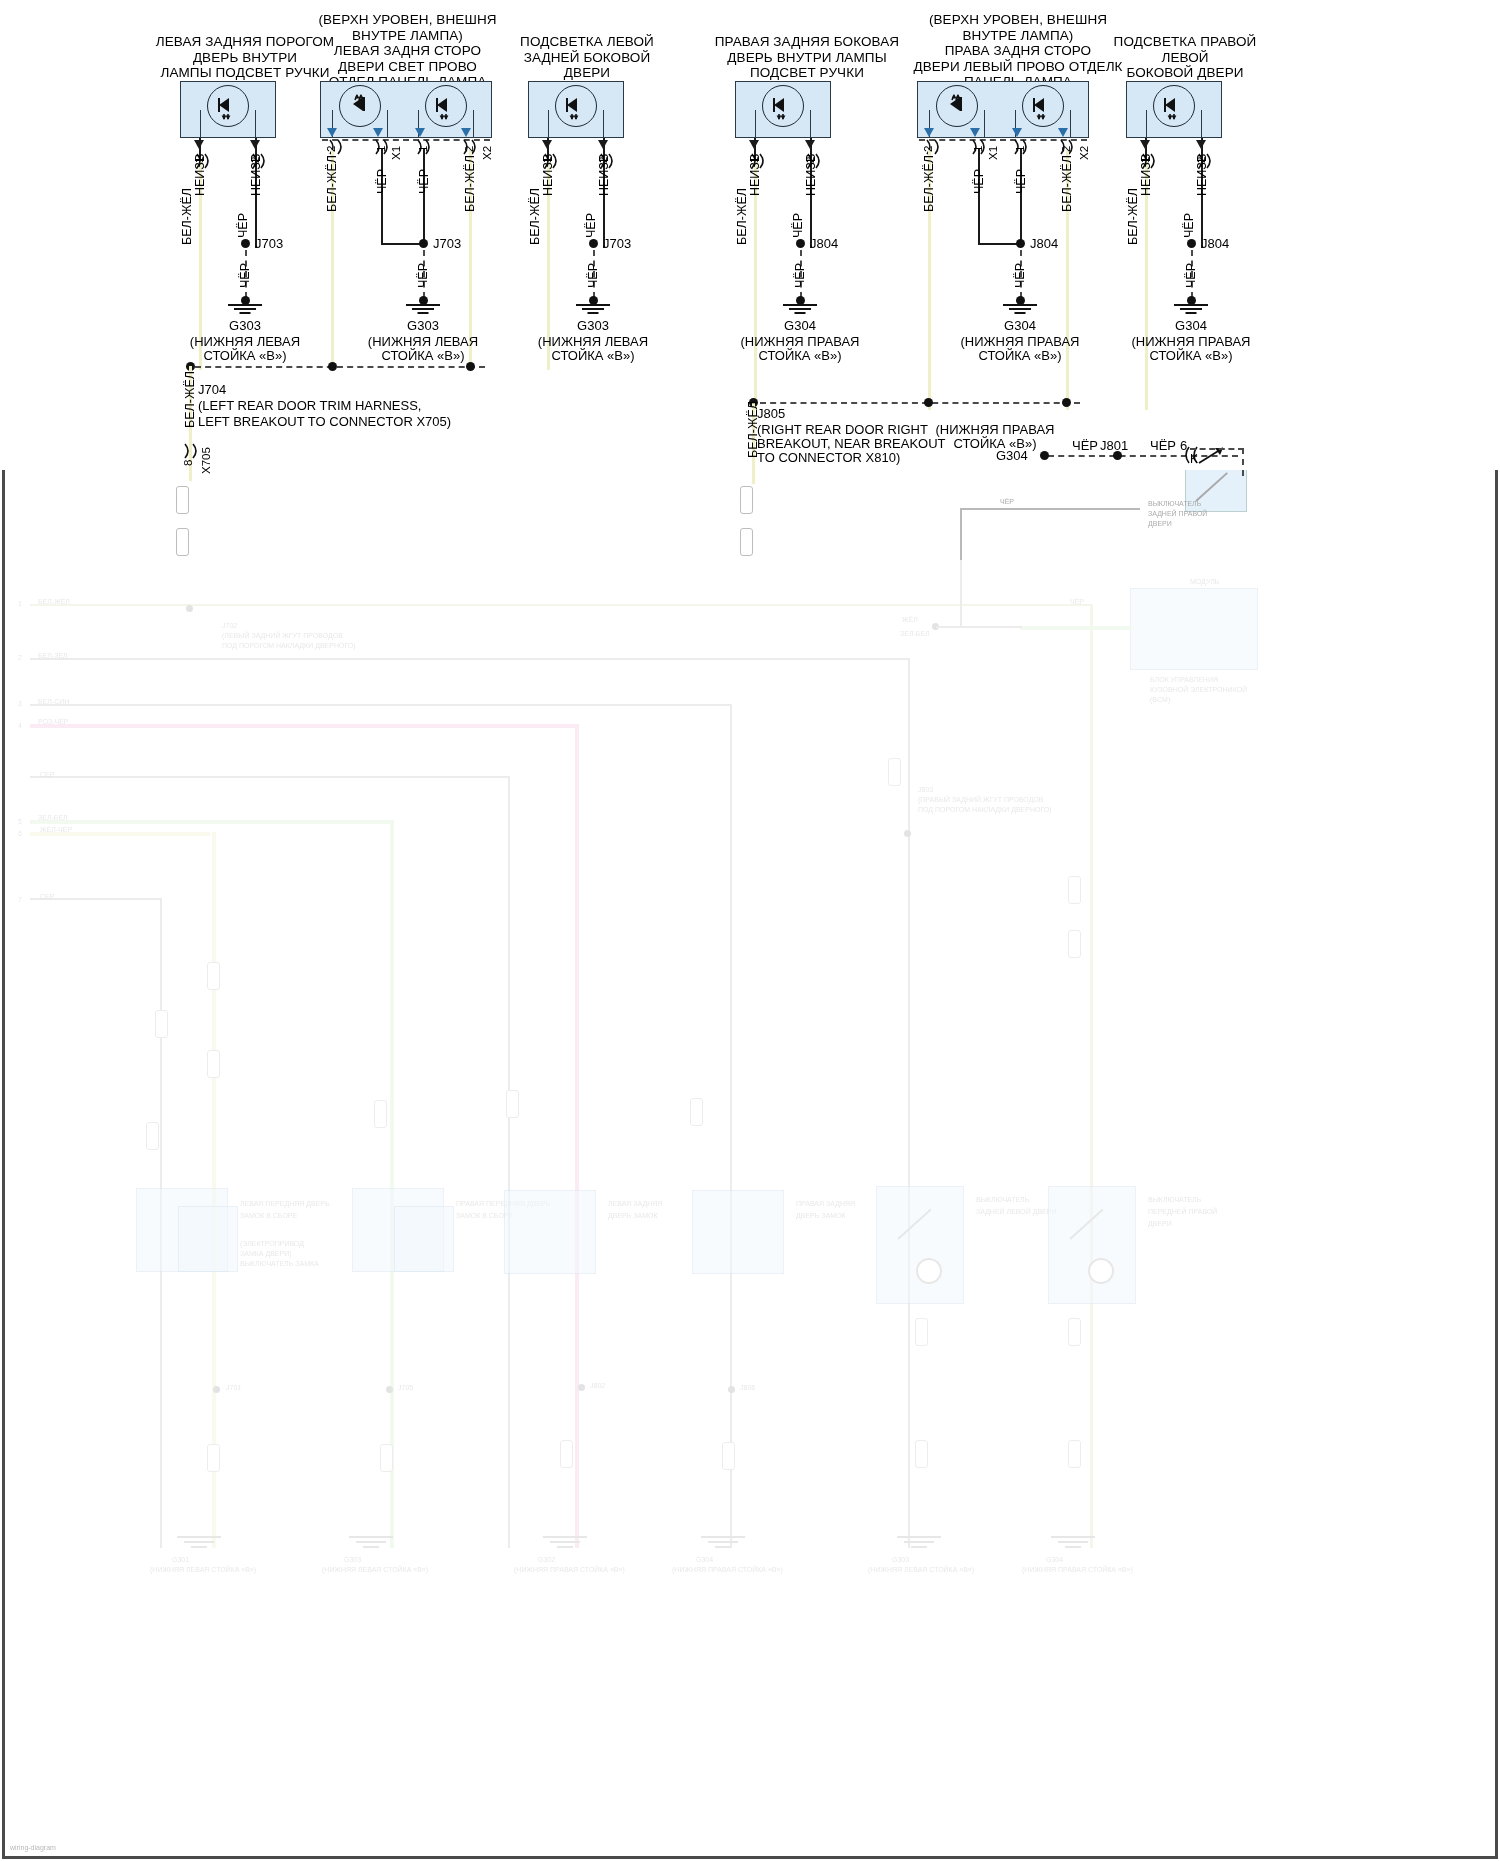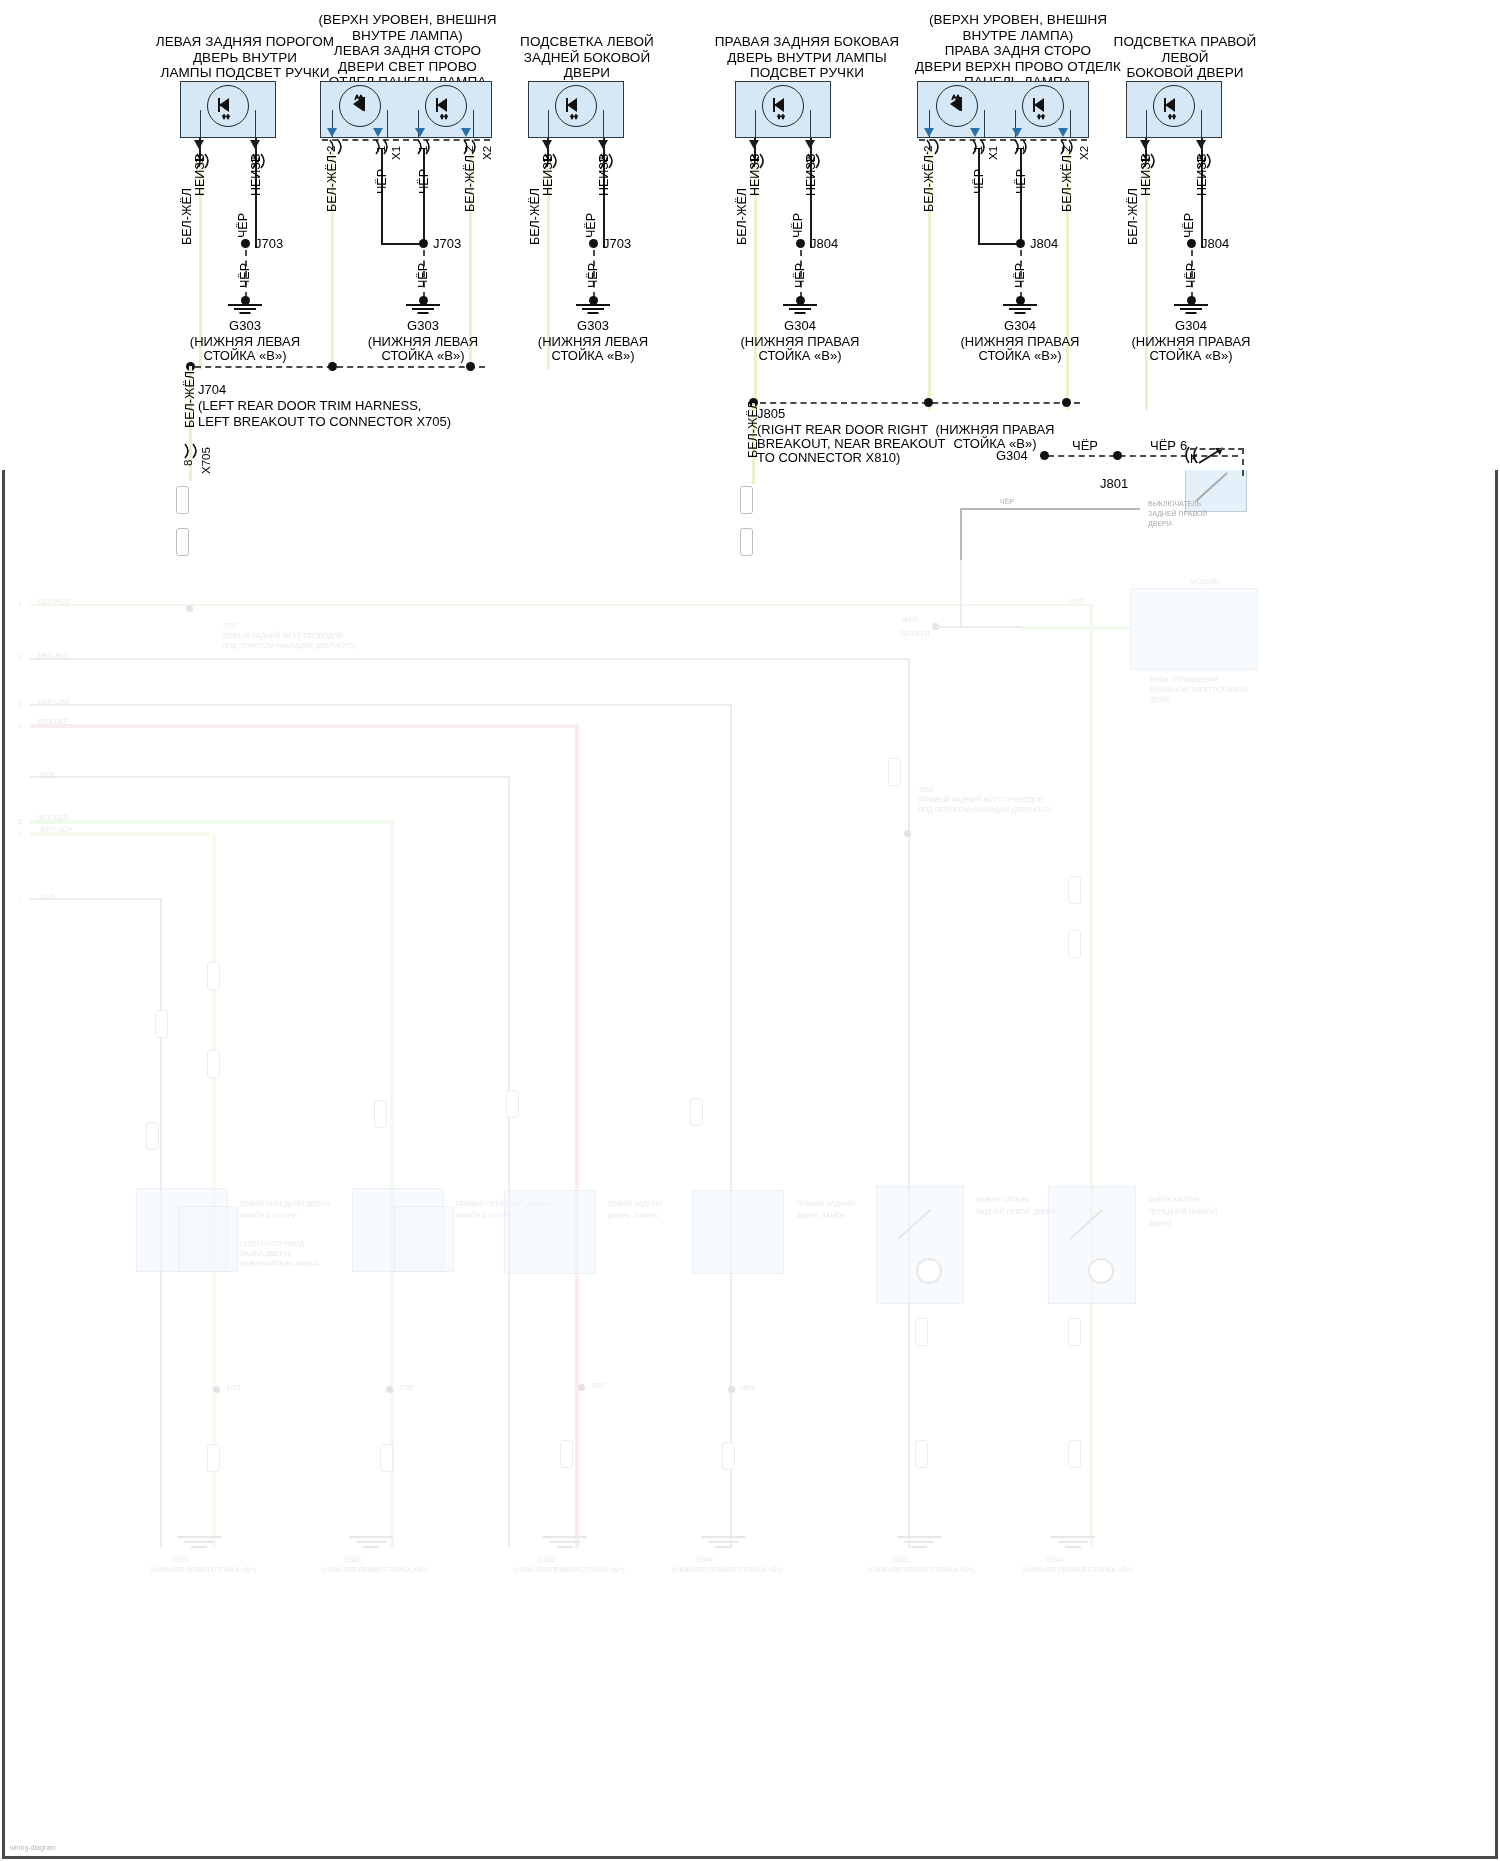--- a/index.html
+++ b/index.html
@@ -483,21 +483,21 @@
     <div class="ctr" style="left:740px;top:318px;width:120px;">G304</div>
     <div class="ctr" style="left:730px;top:334px;width:140px;">(НИЖНЯЯ ПРАВАЯ</div>
     <div class="ctr" style="left:730px;top:348px;width:140px;">СТОЙКА «В»)</div>
   </div>
 
   <div>
     <div class="hdr" style="left:898px;top:12px;width:240px;">
       <div>(ВЕРХН УРОВЕН, ВНЕШНЯ</div>
       <div>ВНУТРЕ ЛАМПА)</div>
       <div>ПРАВА ЗАДНЯ СТОРО</div>
-      <div>ДВЕРИ ВЕРХН ПРОВО ОТДЕЛК</div>
+      <div>ДВЕРИ ЛЕВЫЙ ПРОВО ОТДЕЛК</div>
       <div>ПАНЕЛЬ ЛАМПА</div>
     </div>
     <div class="box" style="left:917px;top:81px;width:172px;height:57px;"></div>
     <div class="innerbox" style="left:929px;top:110px;width:56px;height:28px;"></div>
     <div class="innerbox" style="left:1015px;top:110px;width:56px;height:28px;"></div>
     <div class="led" style="left:936px;top:85px;"></div>
     <svg style="position:absolute;left:942px;top:90px;" width="30" height="32">
       <polygon points="8,14 18,7 18,21" fill="#111"></polygon>
         <rect x="18" y="7" width="2" height="14" fill="#111"></rect>
       <path d="M10 10 l2 -5 M14 10 l2 -5" stroke="#111" stroke-width="1.6"></path>
@@ -660,21 +660,21 @@
 
   <div>
     <div class="ctr" style="left:915px;top:422px;width:160px;">(НИЖНЯЯ ПРАВАЯ</div>
     <div class="ctr" style="left:915px;top:436px;width:160px;">СТОЙКА «В»)</div>
     <div class="tlabel" style="left:996px;top:448px;">G304</div>
 
     <div class="dash" style="left:1048px;top:455px;width:190px;"></div>
     <div class="dot" style="left:1040px;top:451px;"></div>
     <div class="dot" style="left:1113px;top:451px;"></div>
     <div class="tlabel" style="left:1072px;top:438px;">ЧЁР</div>
-    <div class="tlabel" style="left:1100px;top:438px;margin-top:38px;">J801</div>
+    <div class="tlabel" style="left:1100px;top:438px;">J801</div>
     <div class="tlabel" style="left:1150px;top:438px;">ЧЁР</div>
     <div class="tlabel" style="left:1180px;top:438px;">6</div>
 
     <svg style="position:absolute;left:1185px;top:443px;" width="60" height="32">
       <path d="M4 4 q-6 8 0 16" fill="none" stroke="#111" stroke-width="1.6"></path>
       <path d="M12 4 q-6 8 0 16" fill="none" stroke="#111" stroke-width="1.6"></path>
       <line x1="14" y1="20" x2="38" y2="5" stroke="#111" stroke-width="1.8"></line>
       <polygon points="38,5 30,5 35,12" fill="#111"></polygon>
     </svg>
     <div class="tlabel" style="left:1190px;top:452px;font-size:12px;">K</div>

